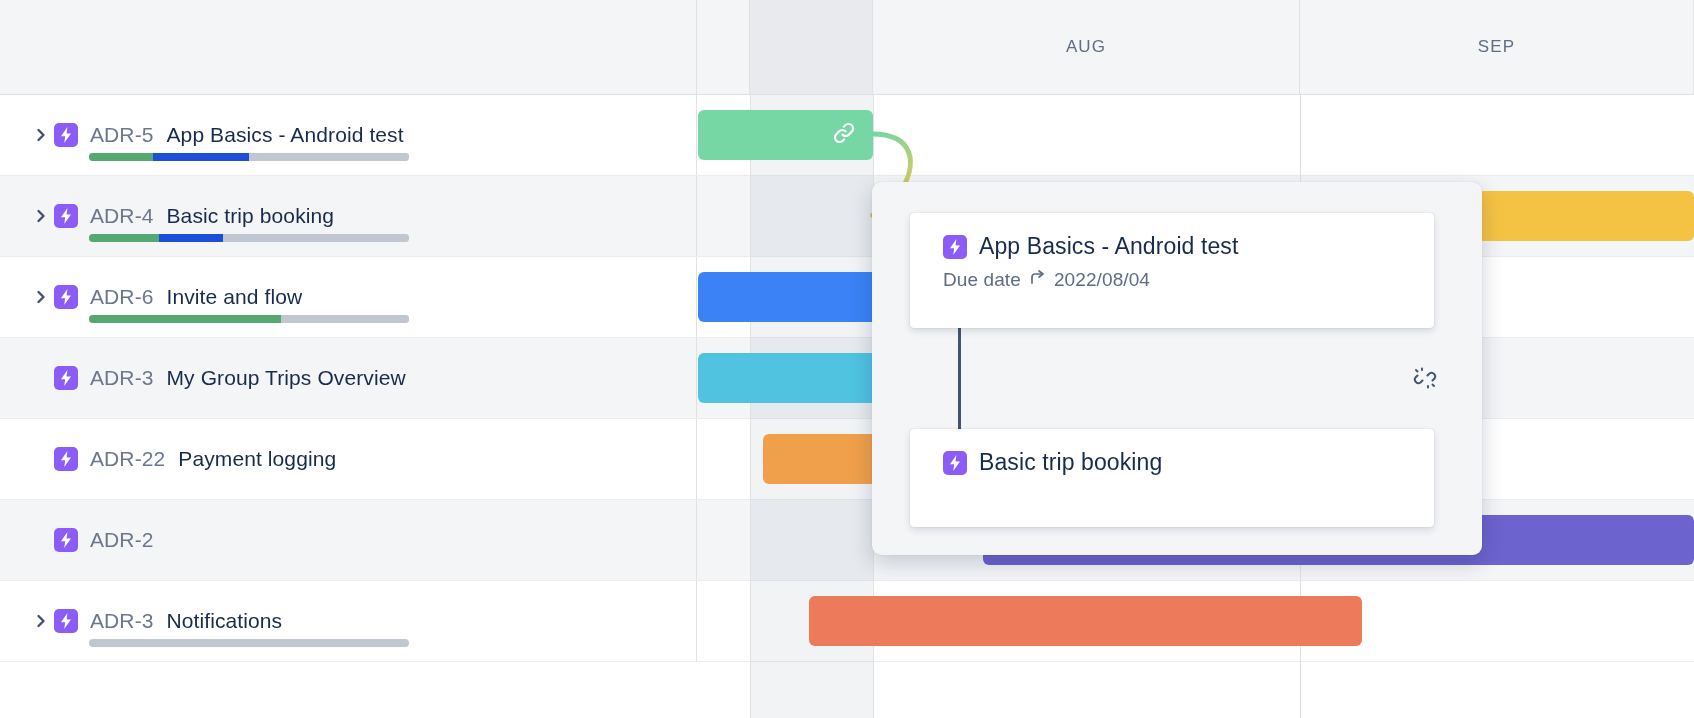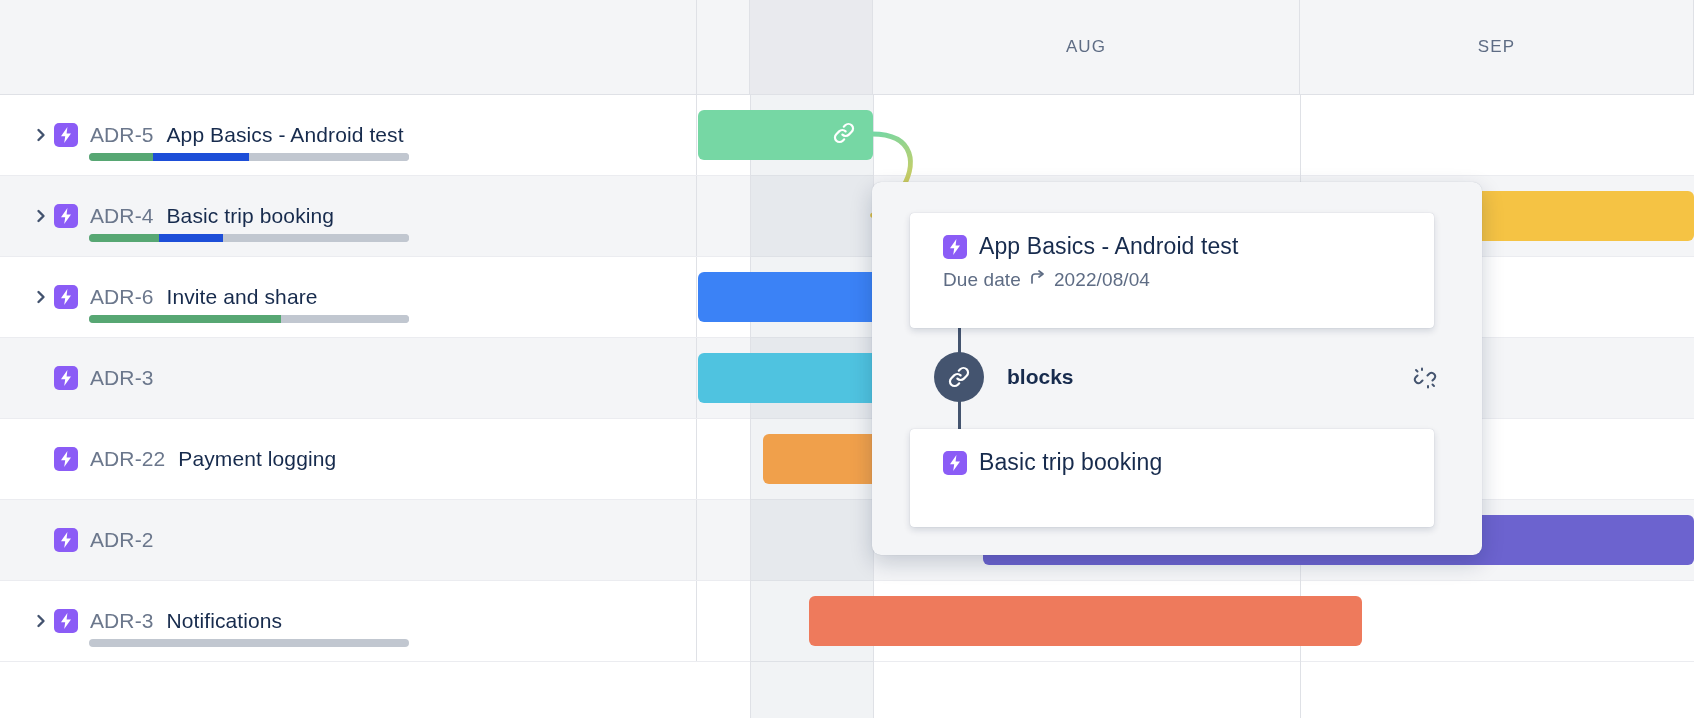--- a/index.html
+++ b/index.html
@@ -234,36 +234,37 @@
               <svg width="14" height="14" viewBox="0 0 14 14" fill="none" stroke="#42526e" stroke-width="2.4" stroke-linecap="round" stroke-linejoin="round">
                 <path d="M4.5 2 L9.5 7 L4.5 12"></path>
               </svg>
             </span>
             <span class="type-icon">
               <svg width="14" height="16" viewBox="0 0 14 16">
                 <path d="M8.4 0 L2 9.2 H6.2 L5.2 16 L12 6.6 H7.6 Z" fill="#fff"></path>
               </svg>
             </span>
             <span class="issue-key">ADR-6</span>
-            <span class="issue-summary">Invite and share</span>
+            <span class="issue-summary">Invite and flow</span>
           </div>
           <div class="progress">
             <div class="seg" style="width: 60%; background: rgb(87, 167, 115);"></div>
             <div class="seg" style="width: 40%; background: rgb(193, 199, 208);"></div>
           </div>
         </div>
         <div class="row-left" style="position: absolute; top: 243px;">
           <div class="row-main">
             <span class="chevron empty"></span>
             <span class="type-icon">
               <svg width="14" height="16" viewBox="0 0 14 16">
                 <path d="M8.4 0 L2 9.2 H6.2 L5.2 16 L12 6.6 H7.6 Z" fill="#fff"></path>
               </svg>
             </span>
             <span class="issue-key">ADR-3</span>
+            <span class="issue-summary">My Group Trips Overview</span>
           </div>
         </div>
         <div class="row-left" style="position: absolute; top: 324px;">
           <div class="row-main">
             <span class="chevron empty"></span>
             <span class="type-icon">
               <svg width="14" height="16" viewBox="0 0 14 16">
                 <path d="M8.4 0 L2 9.2 H6.2 L5.2 16 L12 6.6 H7.6 Z" fill="#fff"></path>
               </svg>
             </span>
@@ -346,29 +347,20 @@
         <span>
           <svg width="17" height="17" viewBox="0 0 17 17" fill="none" stroke="#5e6c84" stroke-width="1.7" stroke-linecap="round" stroke-linejoin="round">
             <path d="M3 14 V8 a3 3 0 0 1 3-3 h7"></path>
               <path d="M10 2 L14 5 L10 8"></path>
           </svg>
         </span>
         <span>2022/08/04</span>
       </div>
     </div>
 
-    <div class="dep-mid">
-      <span class="dep-badge">
-        <svg width="26" height="26" viewBox="0 0 24 24" fill="none" stroke="#fff" stroke-width="2" stroke-linecap="round">
-          <path d="M10.5 13.5 a4.2 4.2 0 0 0 6 0 l2.6-2.6 a4.2 4.2 0 0 0-6-6 l-1.3 1.3"></path>
-          <path d="M13.5 10.5 a4.2 4.2 0 0 0-6 0 l-2.6 2.6 a4.2 4.2 0 0 0 6 6 l1.3-1.3"></path>
-        </svg>
-      </span>
-      <span class="dep-label">blocks</span>
-    </div>
 
     <span class="dep-unlink">
       <svg width="24" height="24" viewBox="0 0 24 24" fill="none" stroke="#44546f" stroke-width="2" stroke-linecap="round">
         <path d="M9.5 14.5 l-2 2 a3.6 3.6 0 0 1-5-5 l2-2"></path>
         <path d="M14.5 9.5 l2-2 a3.6 3.6 0 0 1 5 5 l-2 2"></path>
         <path d="M4.5 5.5 L3 4"></path>
           <path d="M9 4 L9 2.5"></path>
           <path d="M19.5 18.5 L21 20"></path>
           <path d="M15 20 L15 21.5"></path>
       </svg>

